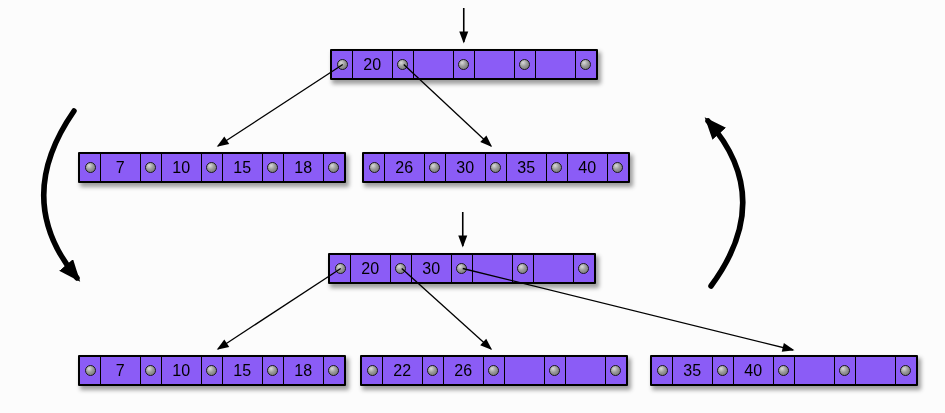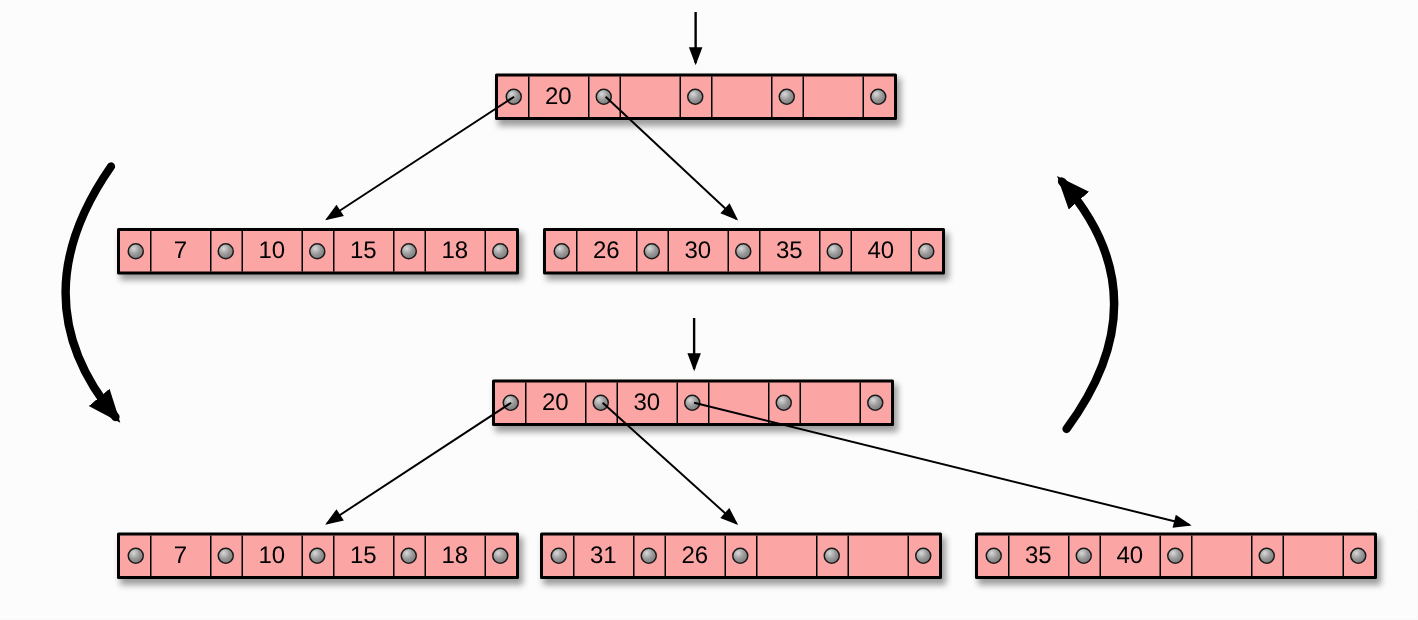--- a/index.html
+++ b/index.html
@@ -10,21 +10,21 @@
   .canvas {
     position:relative;
     width:945px; height:413px;
     background:#fcfcfc;
     overflow:hidden;
   }
   .node {
     position:absolute;
     display:flex;
     height:31px;
-    background:#fca5a5;
+    background:#8b5cf6;
     border:2px solid #000000;
     border-radius:1px;
     box-sizing:border-box;
     box-shadow:2.5px 3.5px 4px rgba(0,0,0,0.38);
     z-index:1;
   }
   .cell {
     display:flex;
     align-items:center;
     justify-content:center;
@@ -168,21 +168,21 @@
     <div class="cell key">18</div>
     <div class="cell ptr">
         <span class="ball"></span>
       </div>
   </div>
 
   <div class="node" style="left:360px; top:355px">
     <div class="cell ptr">
         <span class="ball"></span>
       </div>
-    <div class="cell key">31</div>
+    <div class="cell key">22</div>
     <div class="cell ptr">
         <span class="ball"></span>
       </div>
     <div class="cell key">26</div>
     <div class="cell ptr">
         <span class="ball"></span>
       </div>
     <div class="cell key"></div>
     <div class="cell ptr">
         <span class="ball"></span>

